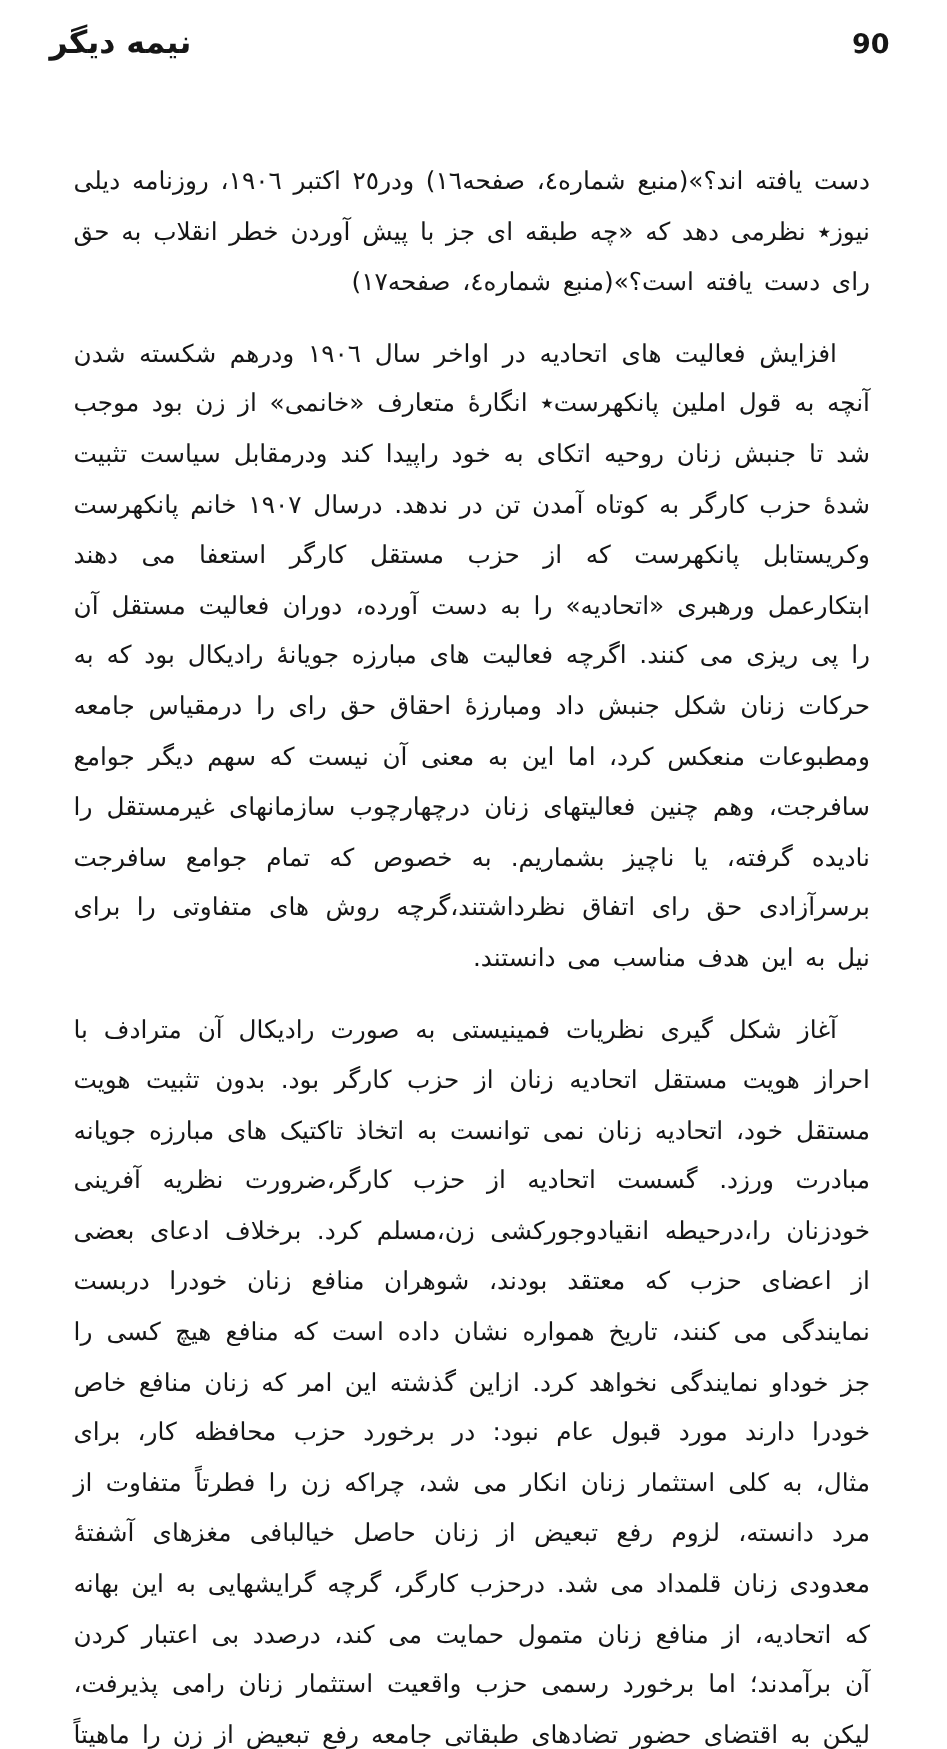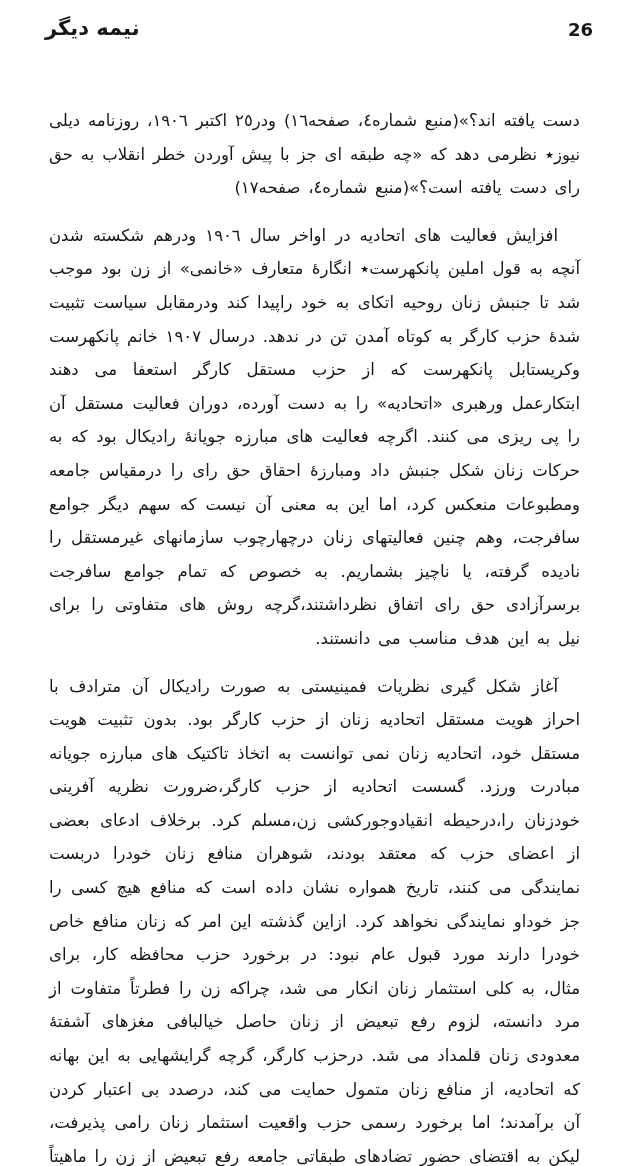--- a/index.html
+++ b/index.html
@@ -12,21 +12,21 @@
     width: 631px;
     height: 1166px;
     background: #ffffff;
     color: #161616;
     font-family: "DejaVu Sans", sans-serif;
     overflow: hidden;
   }
   .page-header {
     position: absolute;
     top: 16px;
-    left: 45px;
+    left: 33px;
     right: 38px;
     display: flex;
     flex-direction: row;
     justify-content: space-between;
     align-items: flex-start;
   }
   .running-title {
     direction: rtl;
     font-size: 21px;
     font-weight: bold;
@@ -61,21 +61,21 @@
     text-align-last: justify;
   }
 </style>
 </head>
 <body>
 
 <div class="page">
 
   <header class="page-header">
     <span class="running-title">نیمه دیگر</span>
-    <span class="page-number">26</span>
+    <span class="page-number">90</span>
   </header>
 
   <main class="body-text">
     <p>دست یافته اند؟»(منبع شماره٤، صفحه١٦) ودر٢٥ اکتبر ١٩٠٦، روزنامه دیلی نیوز٭ نظرمی دهد که «چه طبقه ای جز با پیش آوردن خطر انقلاب به حق رای دست یافته است؟»(منبع شماره٤، صفحه١٧)</p>
     <p class="indent">افزایش فعالیت های اتحادیه در اواخر سال ١٩٠٦ ودرهم شکسته شدن آنچه به قول املین پانکهرست٭ انگارهٔ متعارف «خانمی» از زن بود موجب شد تا جنبش زنان روحیه اتکای به خود راپیدا کند ودرمقابل سیاست تثبیت شدهٔ حزب کارگر به کوتاه آمدن تن در ندهد. درسال ١٩٠٧ خانم پانکهرست وکریستابل پانکهرست که از حزب مستقل کارگر استعفا می دهند ابتکارعمل ورهبری «اتحادیه» را به دست آورده، دوران فعالیت مستقل آن را پی ریزی می کنند. اگرچه فعالیت های مبارزه جویانهٔ رادیکال بود که به حرکات زنان شکل جنبش داد ومبارزهٔ احقاق حق رای را درمقیاس جامعه ومطبوعات منعکس کرد، اما این به معنی آن نیست که سهم دیگر جوامع سافرجت، وهم چنین فعالیتهای زنان درچهارچوب سازمانهای غیرمستقل را نادیده گرفته، یا ناچیز بشماریم. به خصوص که تمام جوامع سافرجت برسرآزادی حق رای اتفاق نظرداشتند،گرچه روش های متفاوتی را برای نیل به این هدف مناسب می دانستند.</p>
     <p class="indent justify-last">آغاز شکل گیری نظریات فمینیستی به صورت رادیکال آن مترادف با احراز هویت مستقل اتحادیه زنان از حزب کارگر بود. بدون تثبیت هویت مستقل خود، اتحادیه زنان نمی توانست به اتخاذ تاکتیک های مبارزه جویانه مبادرت ورزد. گسست اتحادیه از حزب کارگر،ضرورت نظریه آفرینی خودزنان را،درحیطه انقیادوجورکشی زن،مسلم کرد. برخلاف ادعای بعضی از اعضای حزب که معتقد بودند، شوهران منافع زنان خودرا دربست نمایندگی می کنند، تاریخ همواره نشان داده است که منافع هیچ کسی را جز خوداو نمایندگی نخواهد کرد. ازاین گذشته این امر که زنان منافع خاص خودرا دارند مورد قبول عام نبود: در برخورد حزب محافظه کار، برای مثال، به کلی استثمار زنان انکار می شد، چراکه زن را فطرتاً متفاوت از مرد دانسته، لزوم رفع تبعیض از زنان حاصل خیالبافی مغزهای آشفتهٔ معدودی زنان قلمداد می شد. درحزب کارگر، گرچه گرایشهایی به این بهانه که اتحادیه، از منافع زنان متمول حمایت می کند، درصدد بی اعتبار کردن آن برآمدند؛ اما برخورد رسمی حزب واقعیت استثمار زنان رامی پذیرفت، لیکن به اقتضای حضور تضادهای طبقاتی جامعه رفع تبعیض از زن را ماهیتاً به هنگامه کشاکش رفع این تضادها موکول می کرد. درتقابل بااین برخورد کریستابل پانکهرست سوسیالیسم «مرد ـ مسلط» راکه یا منافع وتجارب زندگی زنان را به کلی نادیده می گیرد و یابا منافع مردان منطبق می انگارد مورد سوال قرار می دهد: «این طور به نظرمی رسد که هروقت سوسیالیستها به قدرت برسند وکار بهتری نداشته باشند که صورت دهند به عنوان آخرین پیرایش آنچه ساخته و پرداخته اند به صرافت اعطای حق رأی به زنان خواهند افتاد. اما</p>
   </main>
 
 </div>
 

